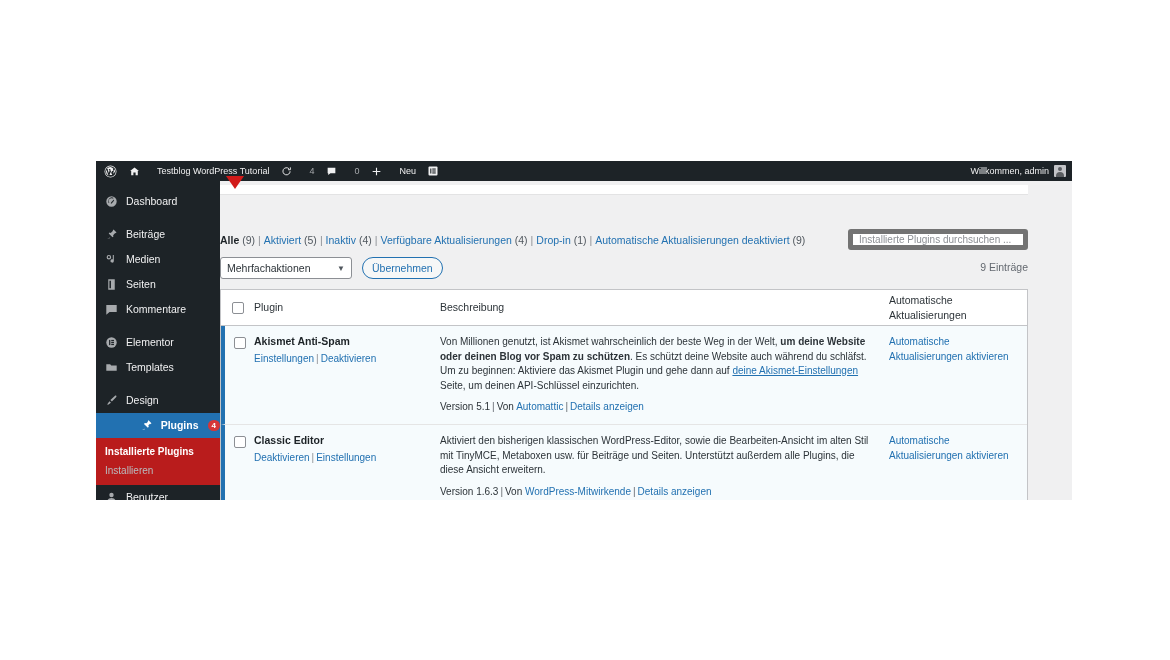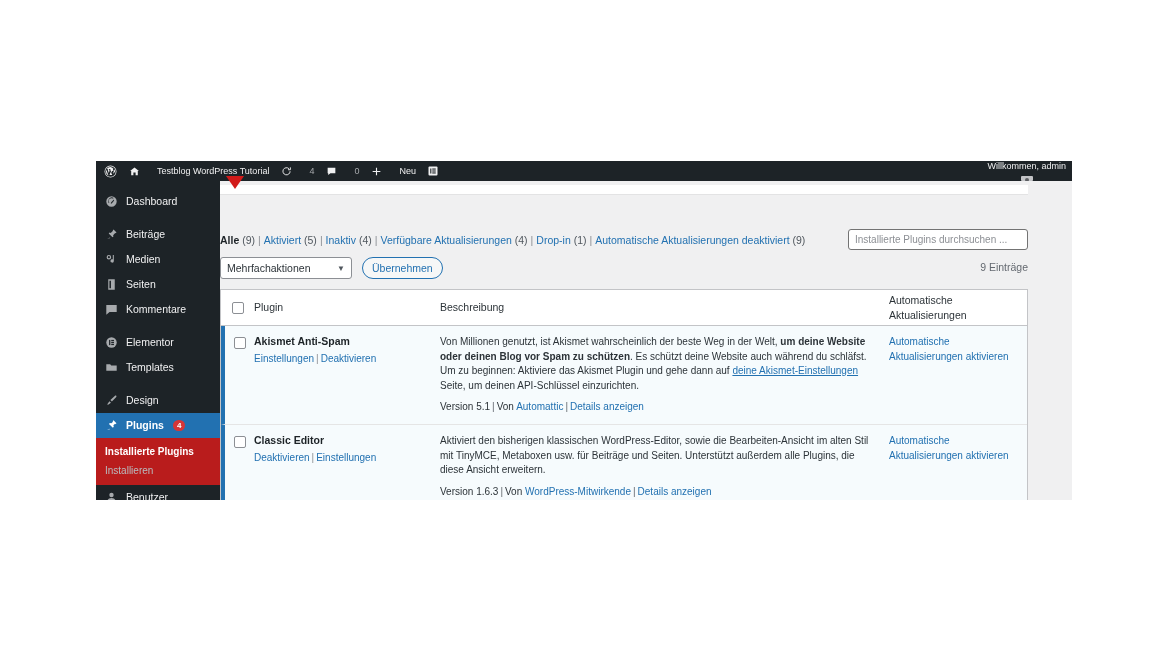--- a/index.html
+++ b/index.html
@@ -29,21 +29,21 @@
     font-size: 9px;
     display: flex; align-items: center;
     white-space: nowrap;
   }
   .ab-item {
     display: flex; align-items: center; gap: 17px;
     padding: 0 6px; height: 20px; color: #f0f0f1;
   }
   .ab-logo { padding-left: 8px; padding-right: 6px; }
   .ab-spacer { flex: 1; }
-  .ab-right { padding-right: 6px; display: flex; align-items: center; gap: 5px; flex-direction: column; }
+  .ab-right { padding-right: 6px; display: flex; align-items: center; gap: 5px; }
   .ab-avatar {
     width: 12px; height: 12px; background: #c3c4c7;
     display: inline-block; position: relative; border-radius: 1px;
   }
   .ab-avatar::before {
     content: ""; position: absolute; left: 4px; top: 2px;
     width: 4px; height: 4px; border-radius: 50%; background: #5b5e61;
   }
   .ab-avatar::after {
     content: ""; position: absolute; left: 2px; top: 7px;
@@ -61,21 +61,21 @@
     font-size: 10.5px;
   }
   .menu-item {
     display: flex; align-items: center; gap: 8px;
     height: 25px; padding-left: 9px;
     color: #f0f0f1; position: relative;
   }
   .menu-item .mi-label { line-height: 1; }
   .menu-sep { height: 8px; }
   .menu-item.current {
-    background: #2271b1; color: #fff; font-weight: bold;
+    background: #2271b1; color: #fff; font-weight: bold; justify-content: flex-end;
   }
   .menu-item.current::after {
     content: ""; position: absolute; right: -8px; top: 50%;
     transform: translateY(-50%);
     border-style: solid; border-width: 8px 0 8px 8px;
     border-color: transparent transparent transparent #2271b1;
   }
   .badge {
     background: #d63638; color: #fff;
     border-radius: 8px; font-size: 8px; font-weight: bold;
@@ -116,21 +116,21 @@
   }
   .subsubsub a { color: #2271b1; text-decoration: none; }
   .subsubsub .cur { color: #1d2327; font-weight: bold; }
   .subsubsub .cnt { color: #50575e; }
   .subsubsub .sep { color: #8c8f94; margin: 0 3px; }
 
   .search-box {
     position: absolute; right: 22px; top: 44px;
     width: 180px; height: 21px;
     background: #fff;
-    border: 1px solid #737373; border-radius: 3px;
+    border: 5px solid #737373; border-radius: 3px;
     font-size: 10px; color: #8c8f94;
     display: flex; align-items: center; padding-left: 6px;
   }
 
   .tablenav {
     position: absolute; left: 0; top: 72px; right: 22px; height: 24px;
   }
   .bulk-select {
     position: absolute; left: 0; top: 0;
     width: 132px; height: 22px;

